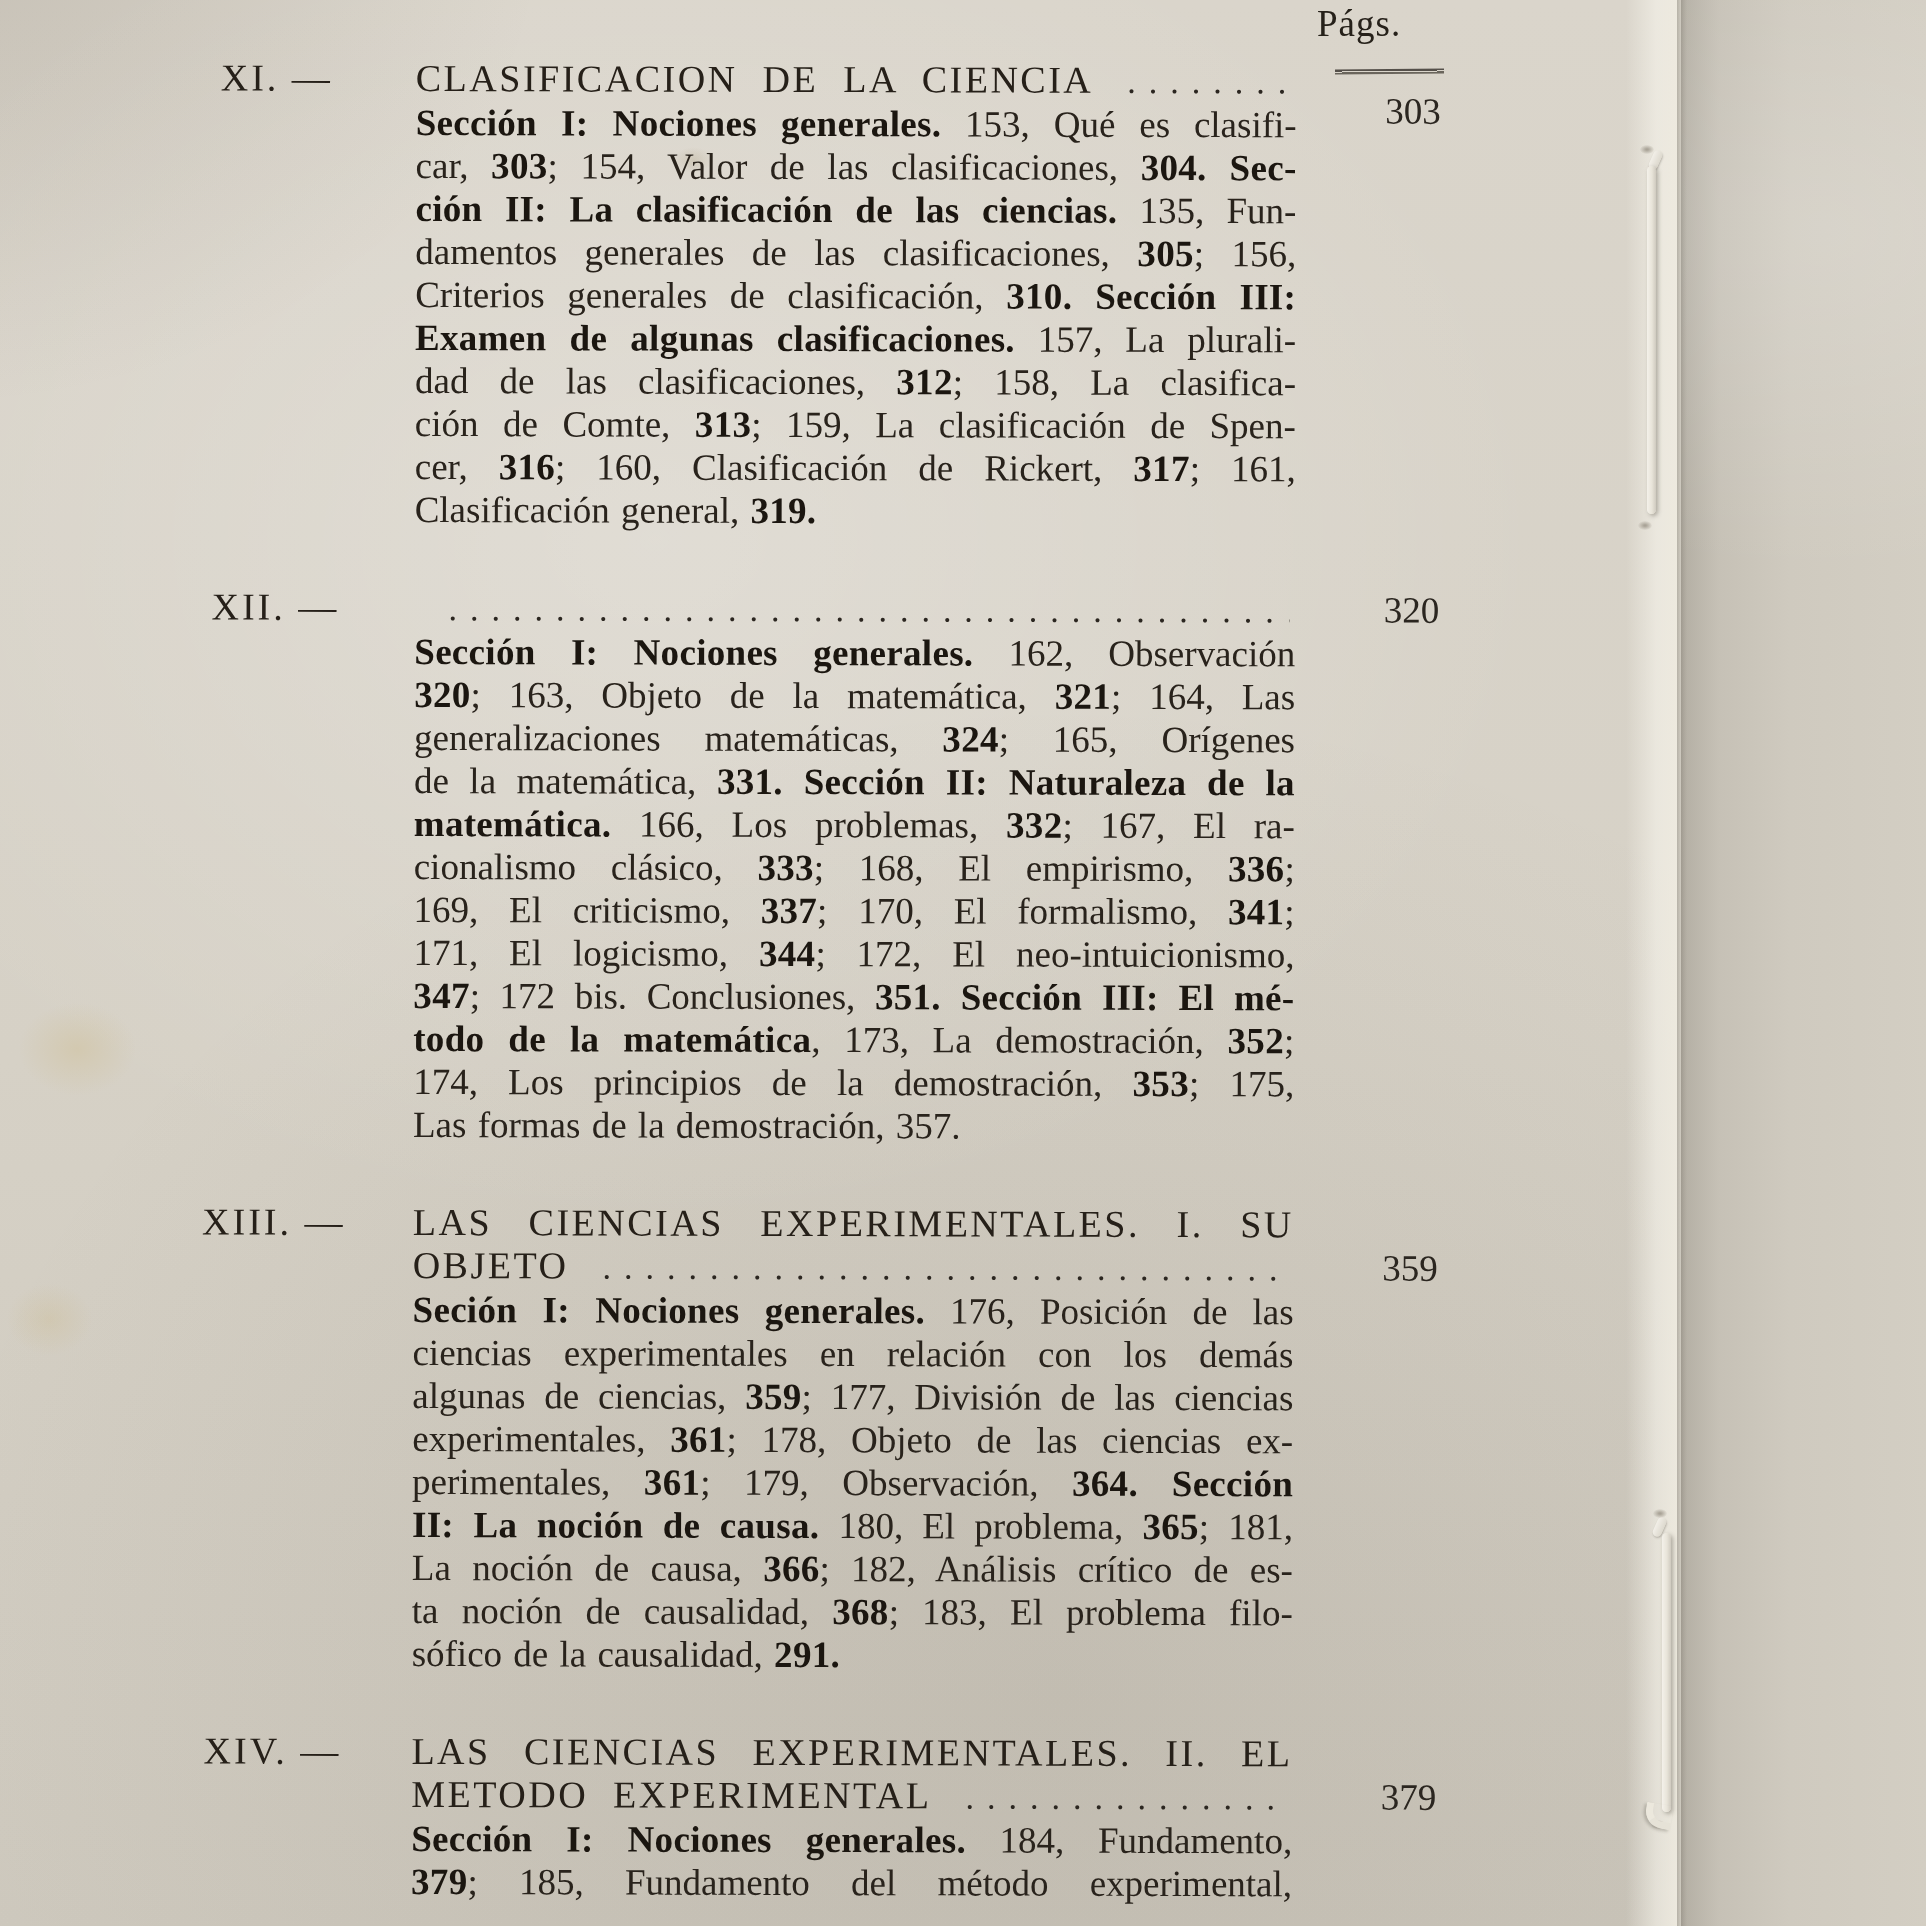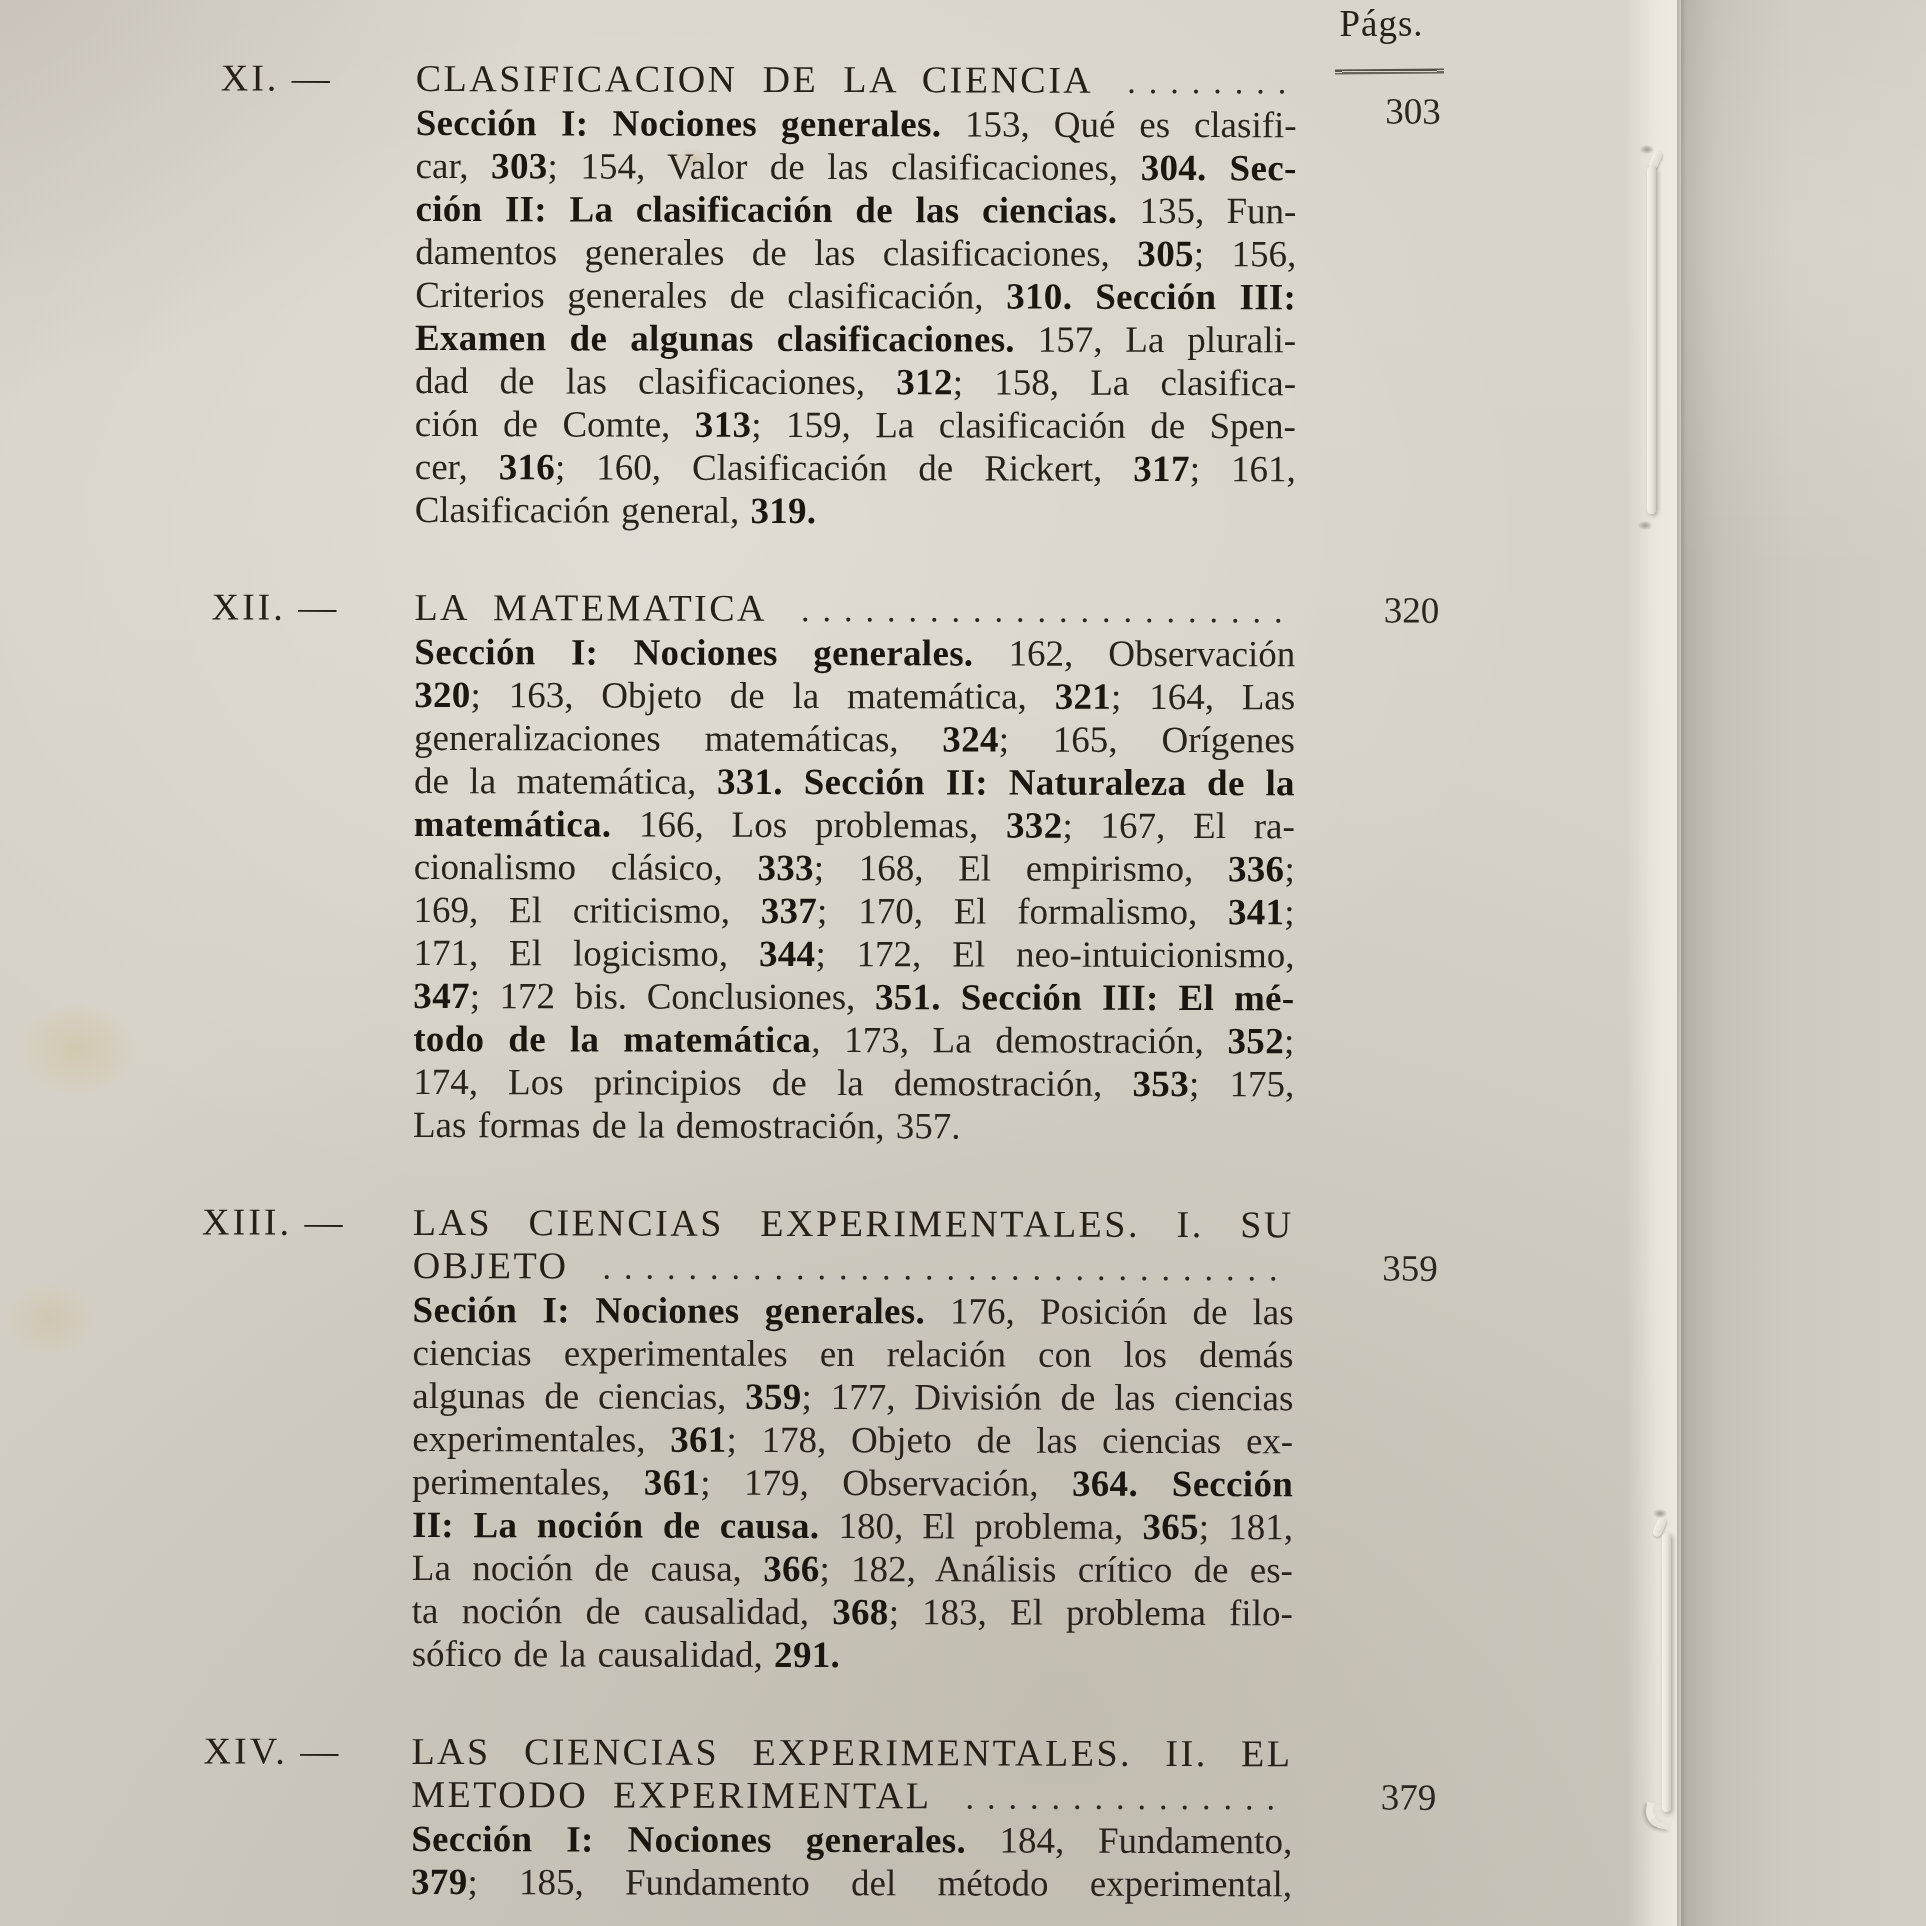--- a/index.html
+++ b/index.html
@@ -48,21 +48,21 @@
   .hole-b2{left:1651px;top:1820px;}
   
   .stain{position:absolute;border-radius:50%;}
   .stain1{left:18px;top:1002px;width:119px;height:94px;
     background:radial-gradient(rgba(208,194,158,.55),rgba(208,194,158,0) 70%);}
   .stain2{left:6px;top:1283px;width:87px;height:73px;
     background:radial-gradient(rgba(206,192,157,.45),rgba(206,192,157,0) 70%);}
   .stain3{left:673px;top:147px;width:40px;height:26px;
     background:radial-gradient(rgba(180,168,140,.35),rgba(180,168,140,0) 70%);}
   
-  .pags{position:absolute;left:1317px;top:2px;width:129px;text-align:center;
+  .pags{position:absolute;left:1317px;top:2px;width:129px;text-align:left;
     font-size:37px;letter-spacing:1px;}
   .pags-rule{position:absolute;left:1335px;top:69px;width:109px;height:5px;
     background:linear-gradient(180deg,#55504a 0 2px,rgba(85,80,74,0) 2px 3px,#6a655c 3px 5px);
     transform:rotate(-0.6deg);}
   
   .toc{position:absolute;left:416px;top:0;width:1025px;padding-top:57px;
     transform:rotate(0.15deg);transform-origin:0 0;}
   .entry{position:relative;margin-bottom:55px;}
   .numeral{position:absolute;left:-248px;top:0;width:218px;text-align:center;
     font-size:38px;letter-spacing:3px;line-height:43px;white-space:nowrap;color:#262019;}
@@ -112,21 +112,20 @@
           <div class="line just"><span>ción de Comte, </span><b>313</b><span>; 159, La clasificación de Spen-</span></div>
           <div class="line just"><span>cer, </span><b>316</b><span>; 160, Clasificación de Rickert, </span><b>317</b><span>; 161,</span></div>
           <div class="line"><span>Clasificación general, </span><b>319.</b></div>
         </div>
   </div>
 
   <div class="entry">
     <div class="numeral">XII. —</div>
     <div class="entry-body">
           <div class="hline">
-            <span class="htitle">LA MATEMATICA</span>
             <span class="leader"></span>
             <span class="pageno">320</span>
           </div>
           <div class="line just"><b>Sección I: Nociones generales.</b><span> 162, Observación</span></div>
           <div class="line just"><b>320</b><span>; 163, Objeto de la matemática, </span><b>321</b><span>; 164, Las</span></div>
           <div class="line just"><span>generalizaciones matemáticas, </span><b>324</b><span>; 165, Orígenes</span></div>
           <div class="line just"><span>de la matemática, </span><b>331. Sección II: Naturaleza de la</b></div>
           <div class="line just"><b>matemática.</b><span> 166, Los problemas, </span><b>332</b><span>; 167, El ra-</span></div>
           <div class="line just"><span>cionalismo clásico, </span><b>333</b><span>; 168, El empirismo, </span><b>336</b><span>;</span></div>
           <div class="line just"><span>169, El criticismo, </span><b>337</b><span>; 170, El formalismo, </span><b>341</b><span>;</span></div>

